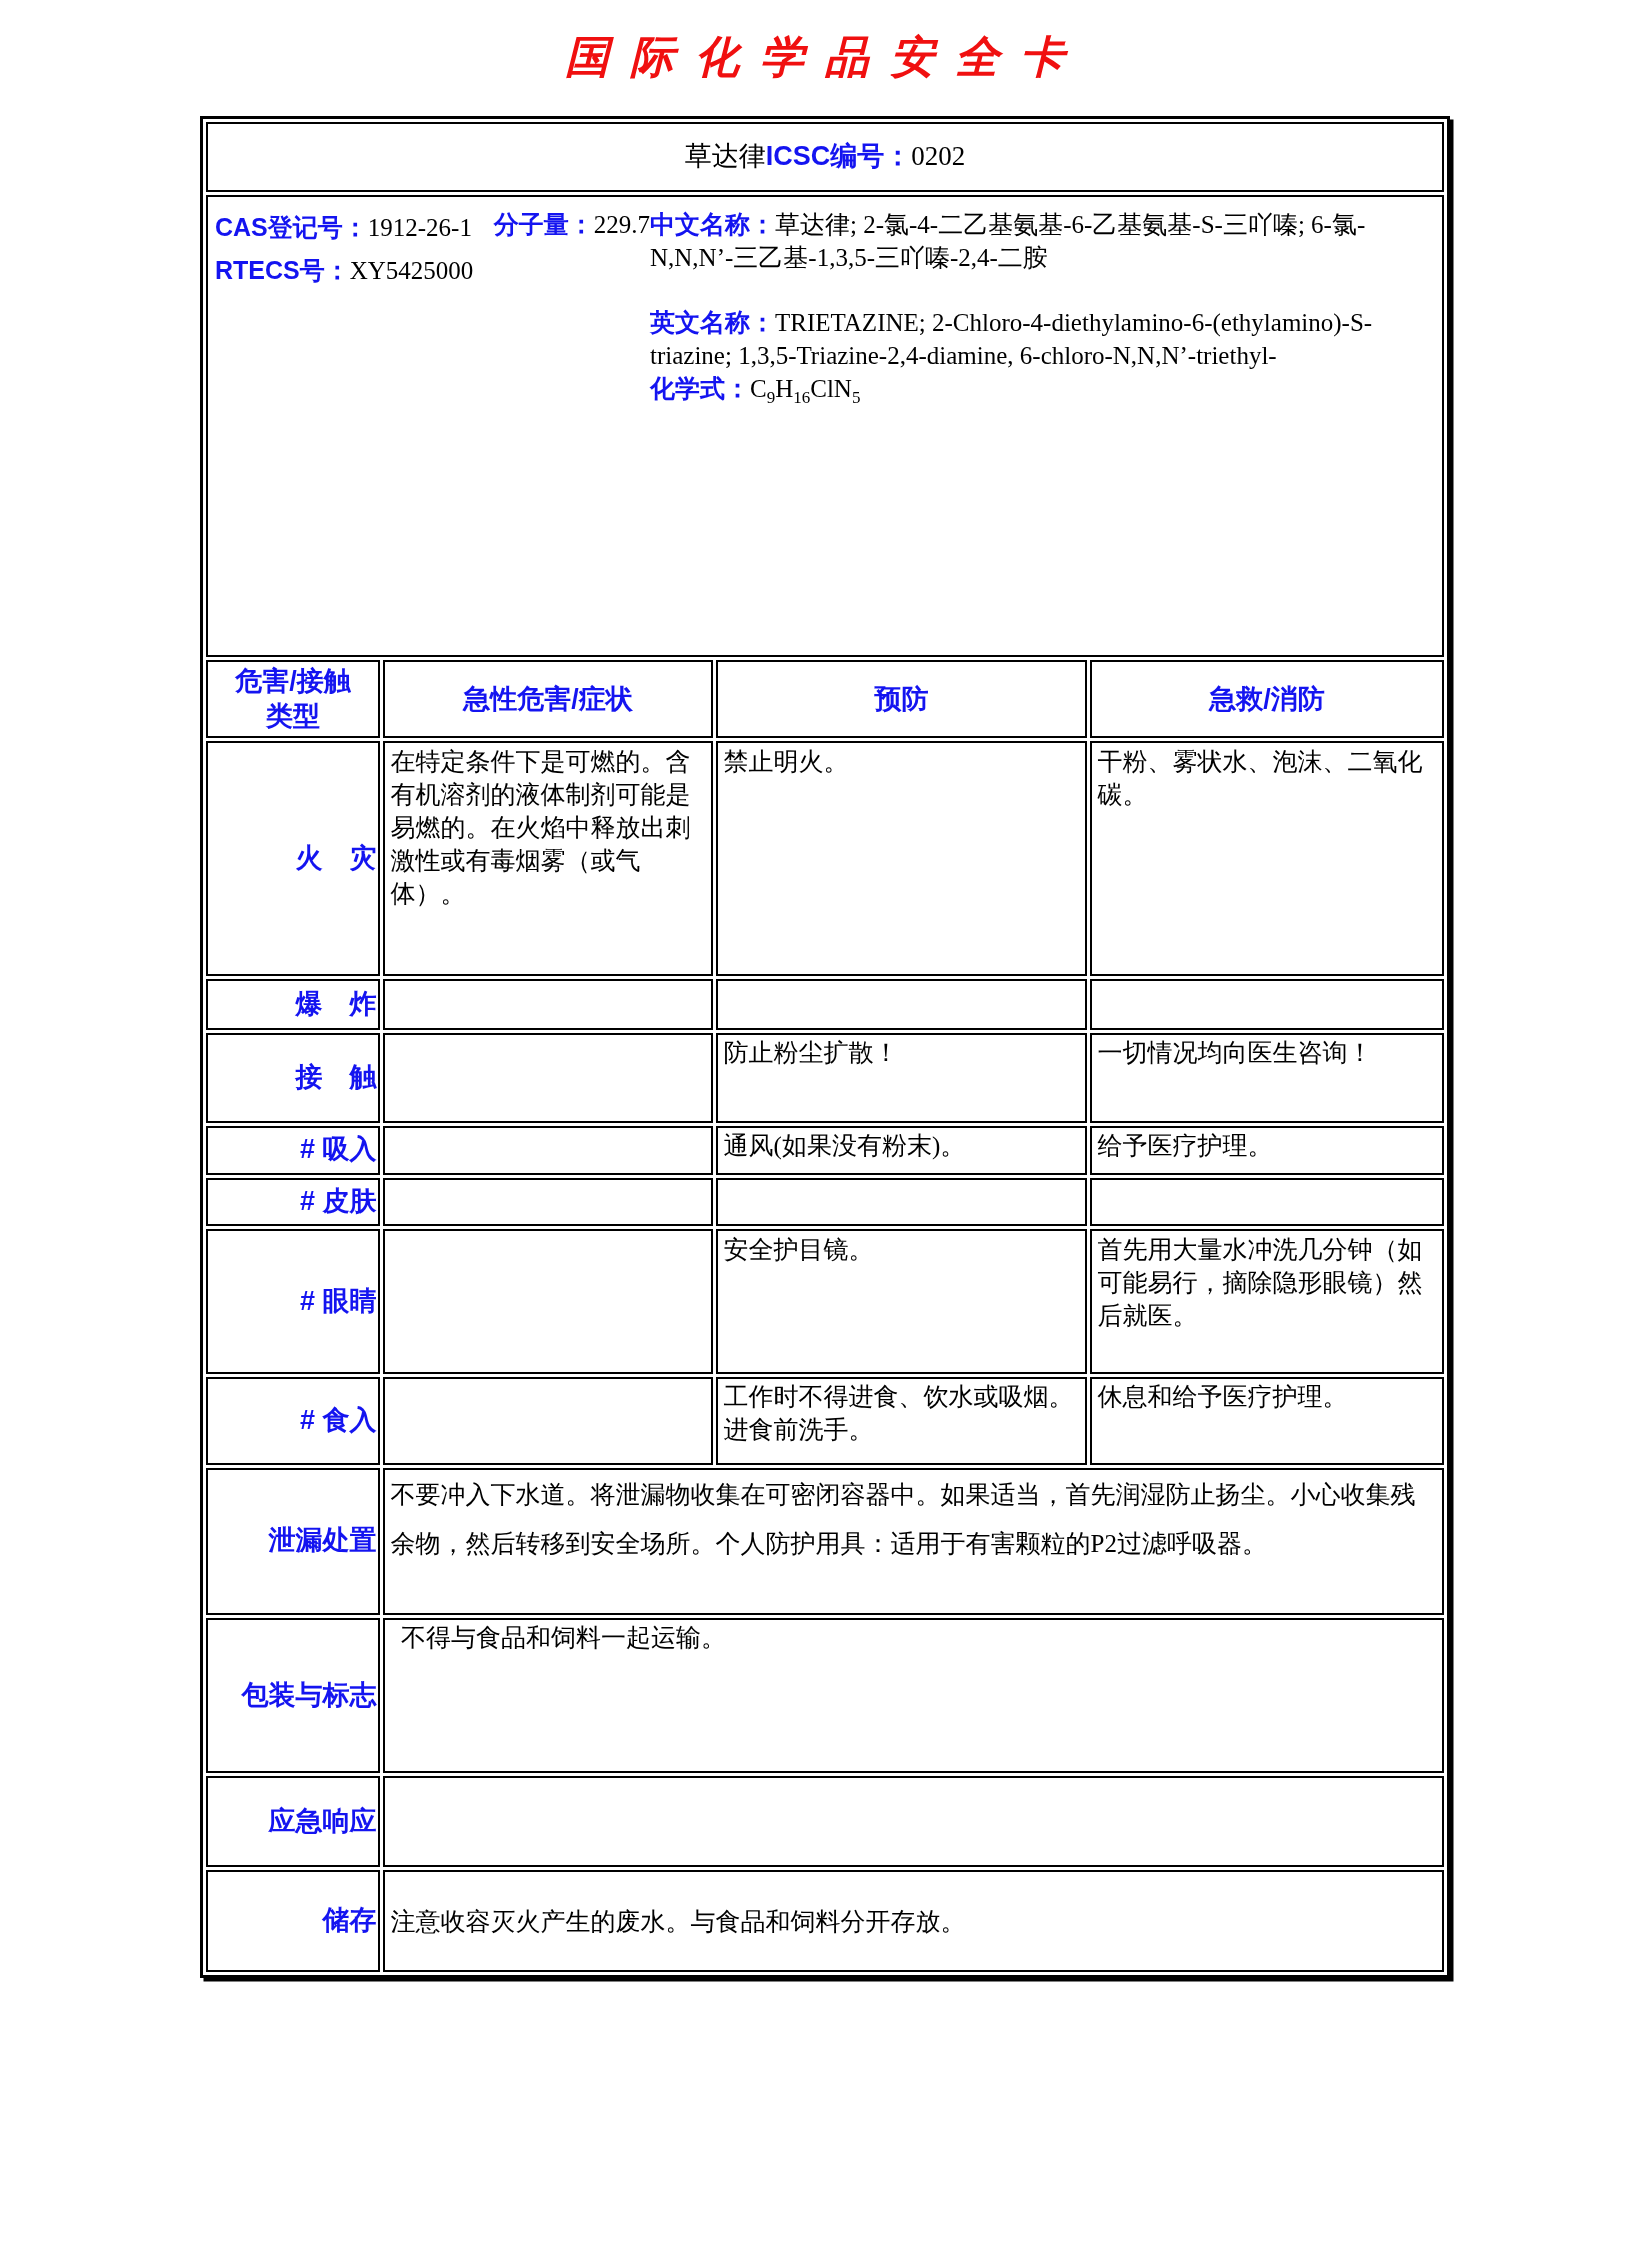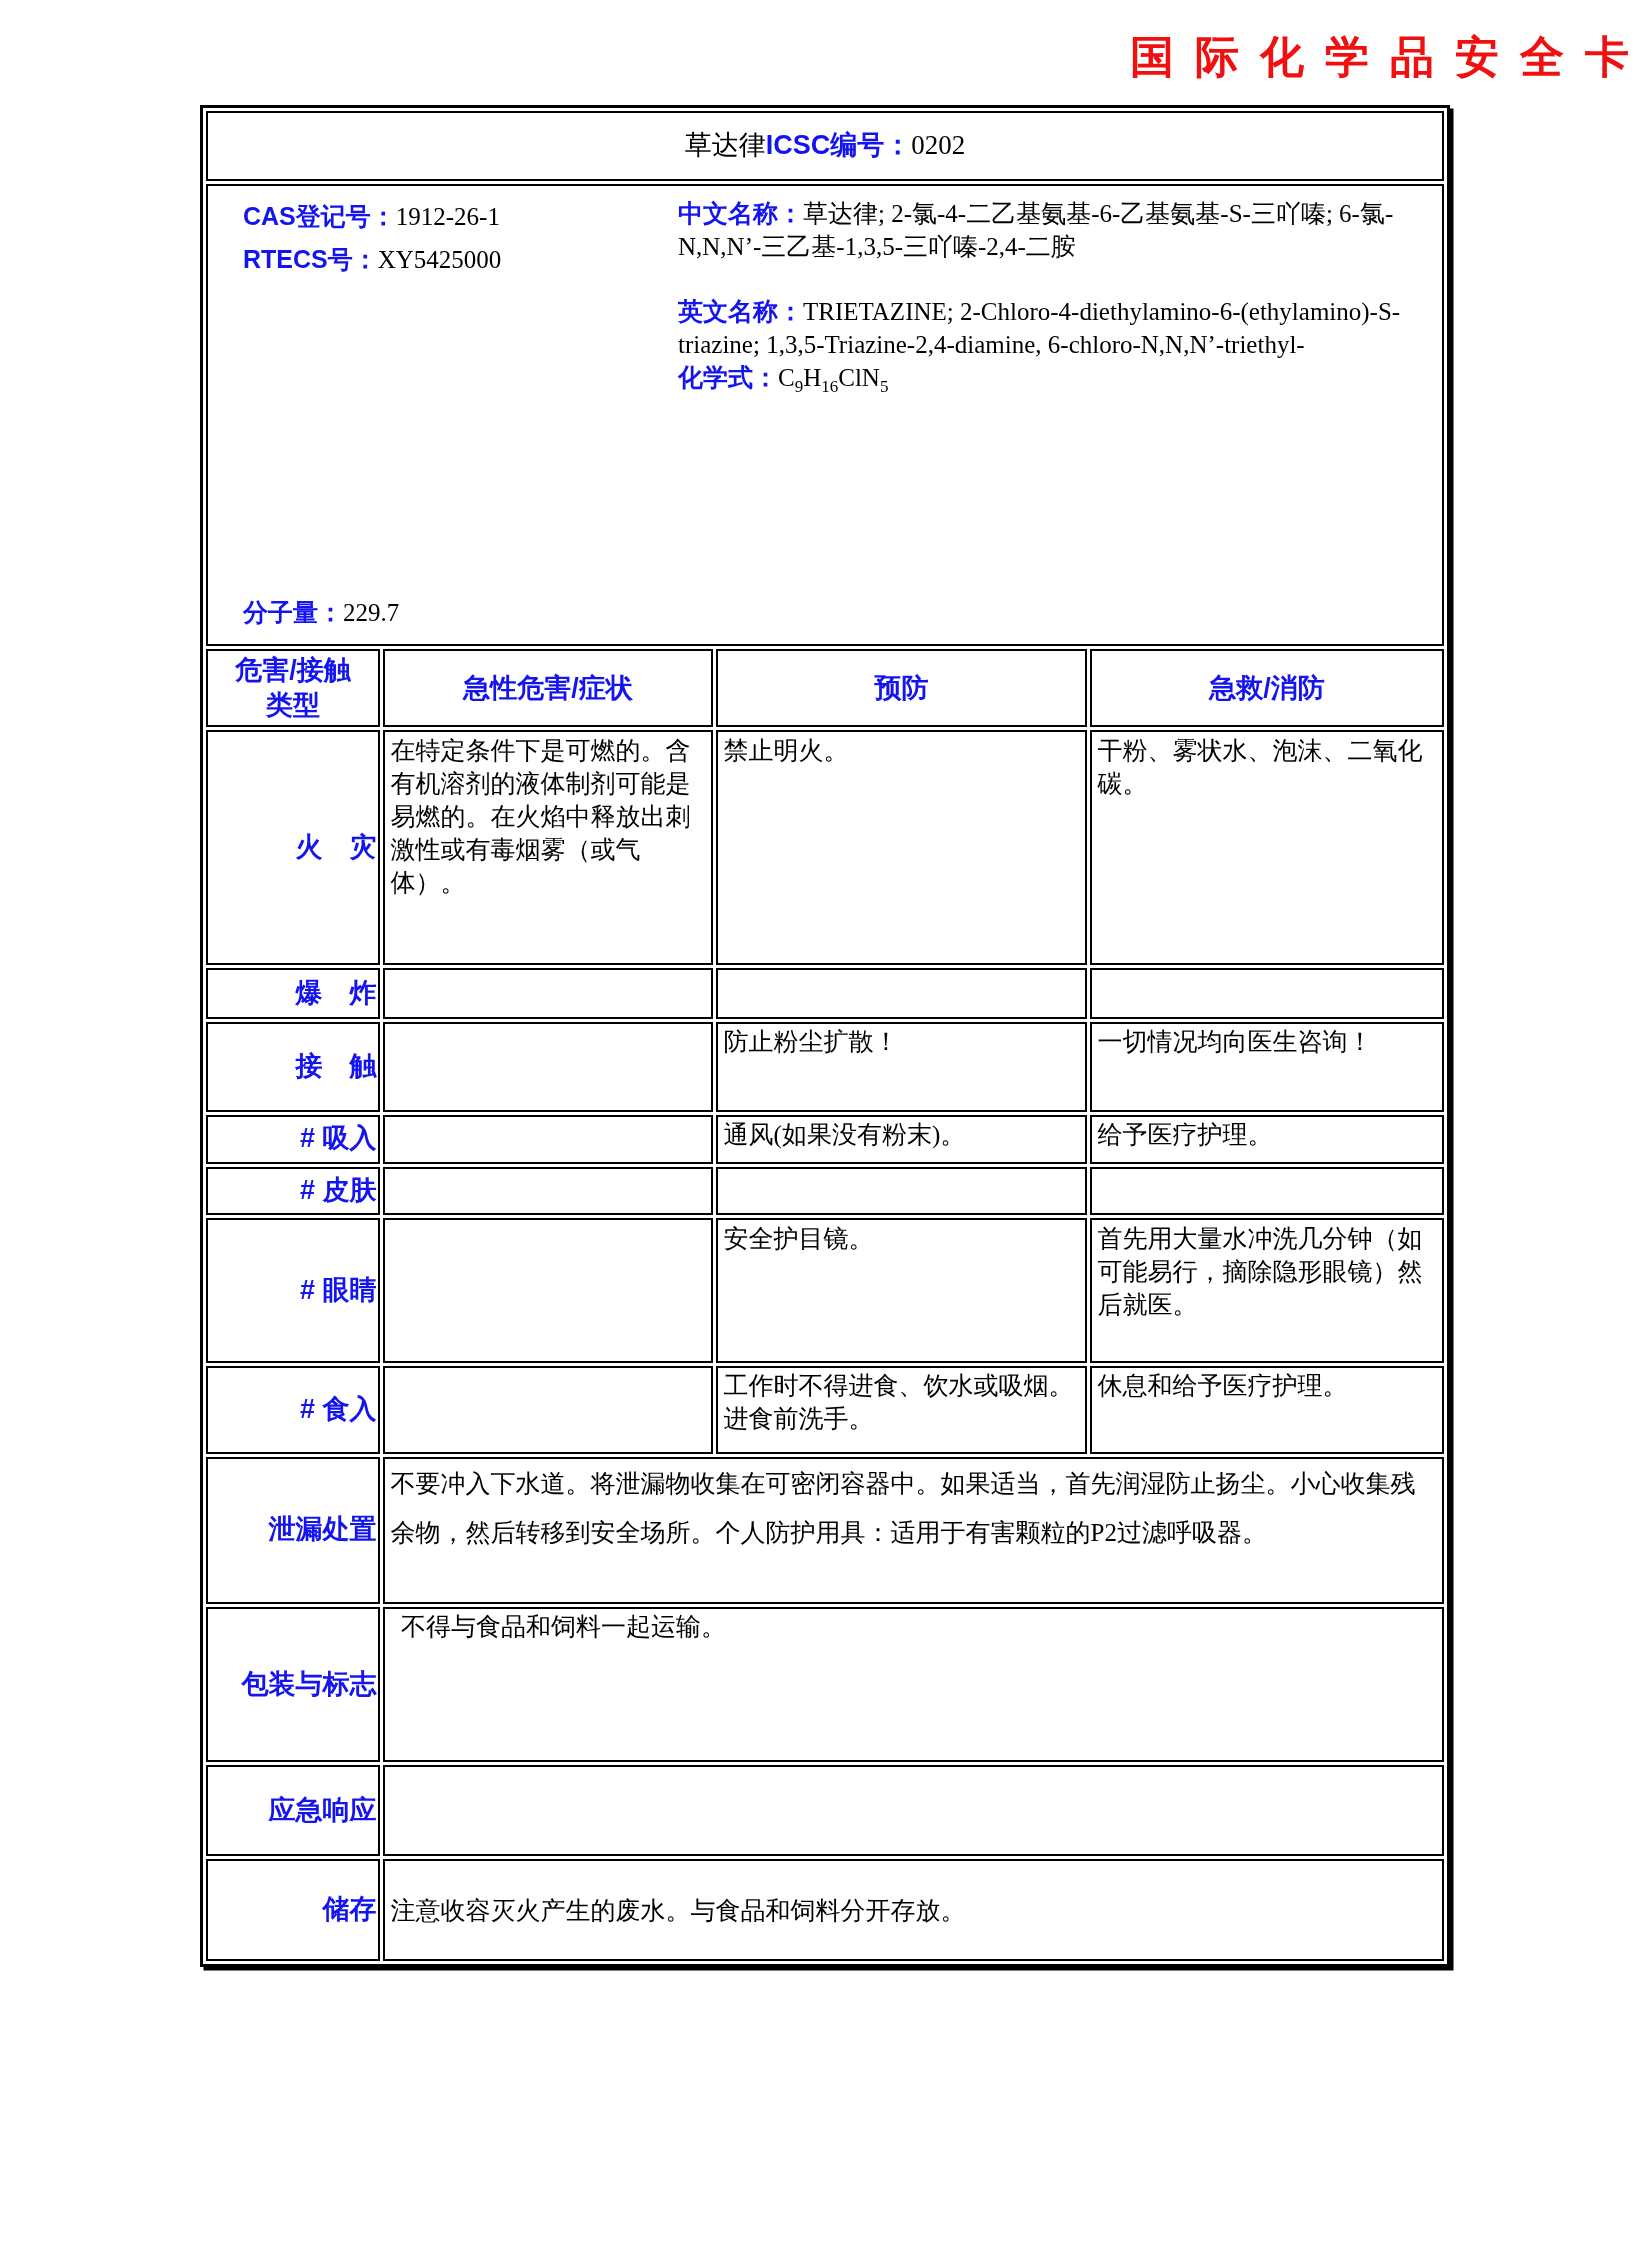--- a/index.html
+++ b/index.html
@@ -8,27 +8,28 @@
     --ink:#000000;
   }
   html,body{margin:0;padding:0;background:#ffffff;}
   body{
     width:1650px;height:2250px;
     font-family:"Liberation Serif",serif;
     color:var(--ink);
     position:relative;
   }
   .title{
-    margin:28px 0 18px 0;
-    text-align:right;
+    margin:28px 0 29px 0;
+    text-align:center;
     color:var(--red);
     font-size:44px;
     font-weight:bold;
     letter-spacing:21px;
     font-family:"Liberation Serif",serif;
+    font-style:italic;
   }
   table.card{
     width:1250px;
     margin:0 auto;
     border:3.5px solid #000;
     box-shadow:3.5px 3.5px 0 #000;
     border-collapse:separate;
     border-spacing:3.5px;
     background:#fff;
     table-layout:fixed;
@@ -83,21 +84,21 @@
 
   .namebar{
     display:flex;justify-content:center;align-items:center;
     height:100%;padding:0 7px;
     font-size:27px;
   }
   .infocell{padding:11.2px 7px 15.4px 7px;}
   .infogrid{display:flex;height:100%;}
   .leftcol{
     width:435px;flex:0 0 435px;
-    display:flex;flex-direction:column;justify-content:space-between;margin-left:28px;
+    display:flex;justify-content:space-between;
   }
   .rightcol{
     flex:1;
     display:flex;flex-direction:column;justify-content:flex-start;
     padding-right:4.2px;
   }
   .infogrid p{margin:0;line-height:1.32;}
   .idblock p{margin:2.8px 0 9.8px 0;}
   .namep{margin:0;}
   .namep.en{margin-top:32px;}

